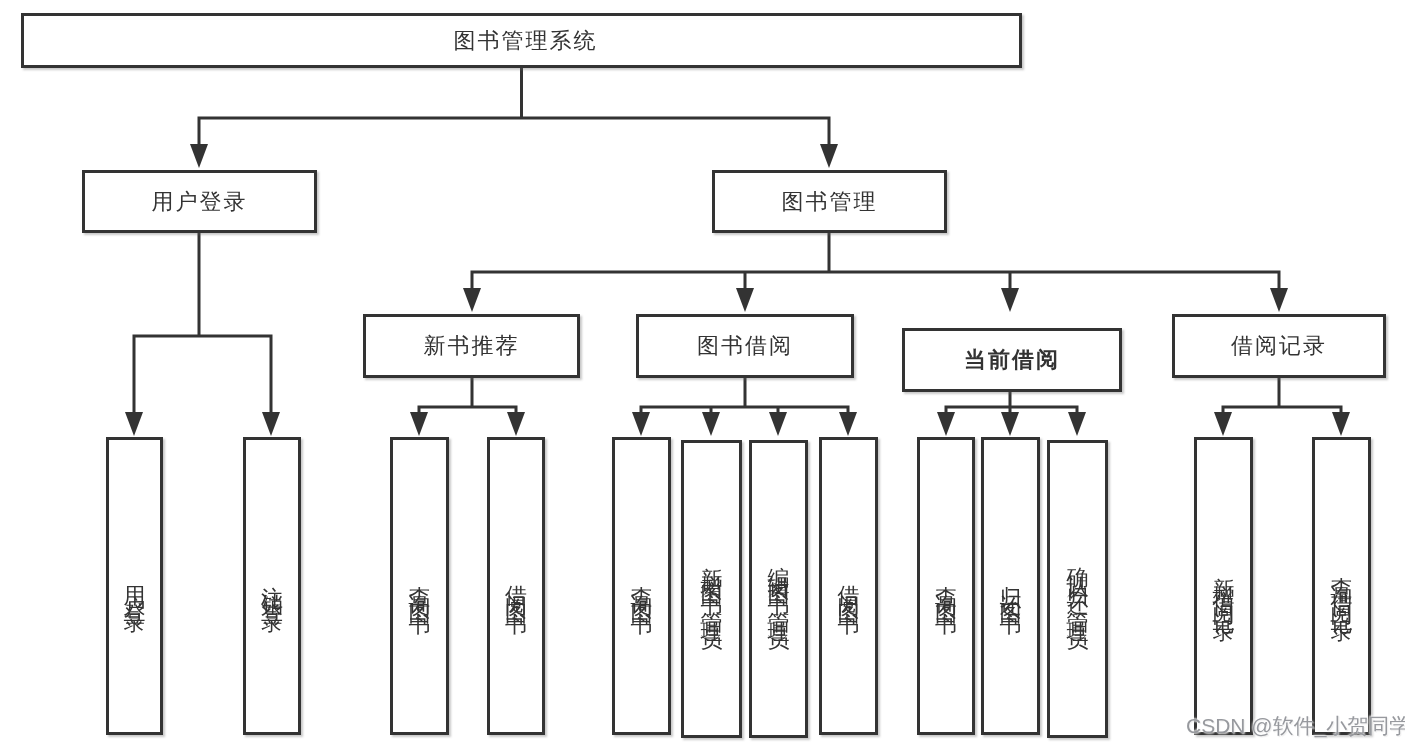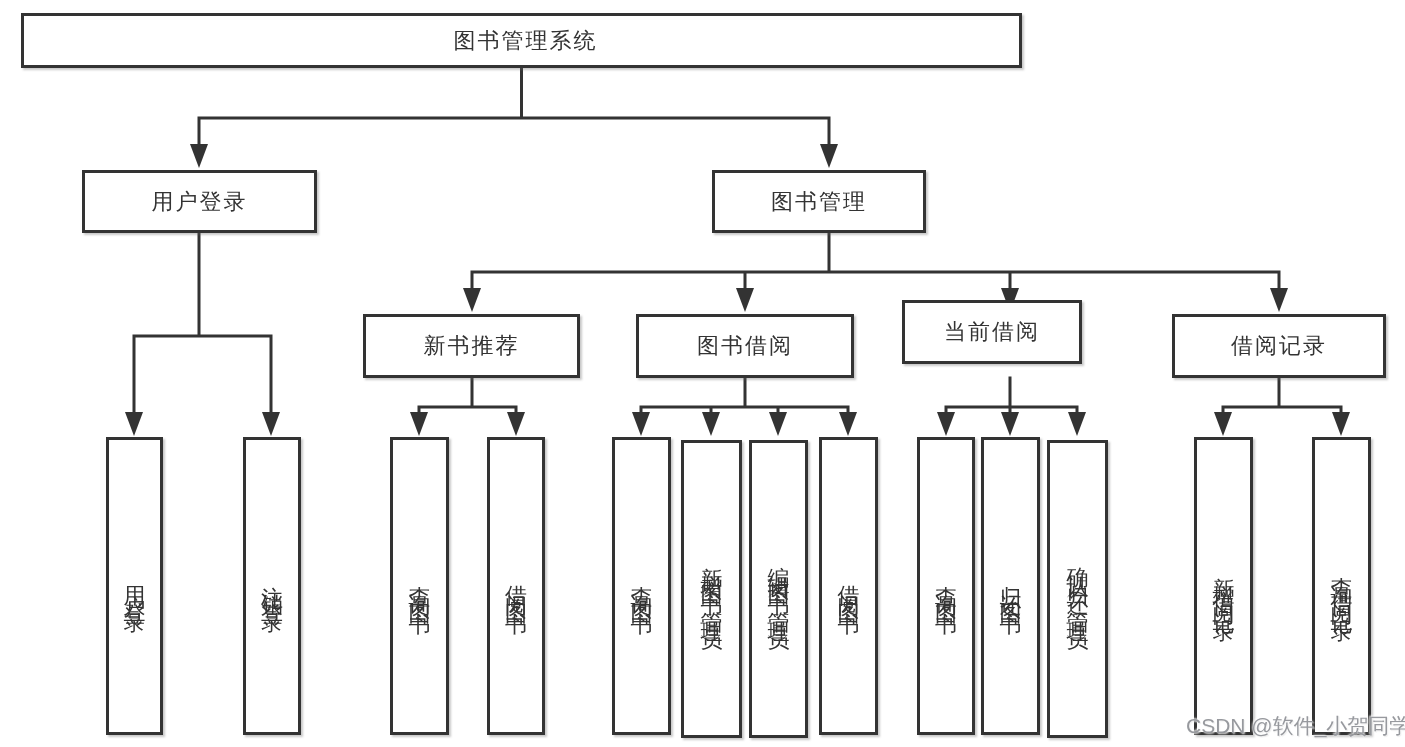--- a/index.html
+++ b/index.html
@@ -122,31 +122,31 @@
     </g>
   </svg>
 
   <div class="node h-label" style="left:21px; top:13px; width:1001px; height:55px;padding-left:8px;">
     <span>图书管理系统</span>
   </div>
 
   <div class="node h-label" style="left:82px; top:170px; width:235px; height:63px;">
     <span>用户登录</span>
   </div>
-  <div class="node h-label" style="left:712px; top:170px; width:214px; height:63px;">
+  <div class="node h-label" style="left:712px; top:170px; width:235px; height:63px;">
     <span>图书管理</span>
   </div>
 
   <div class="node h-label" style="left:363px; top:314px; width:217px; height:64px;">
     <span>新书推荐</span>
   </div>
   <div class="node h-label" style="left:636px; top:314px; width:218px; height:64px;justify-content:center;">
     <span>图书借阅</span>
   </div>
-  <div class="node h-label" style="left:902px; top:300px; width:180px; height:64px;">
+  <div class="node h-label" style="left:902px; top:328px; width:220px; height:64px;font-weight:bold;">
     <span>当前借阅</span>
   </div>
   <div class="node h-label" style="left:1172px; top:314px; width:214px; height:64px;">
     <span>借阅记录</span>
   </div>
 
   <div class="node v-label" style="left:106px; top:437px; width:57px; height:298px;">
     <span>用户登录</span>
   </div>
   <div class="node v-label" style="left:243px; top:437px; width:58px; height:298px;">

